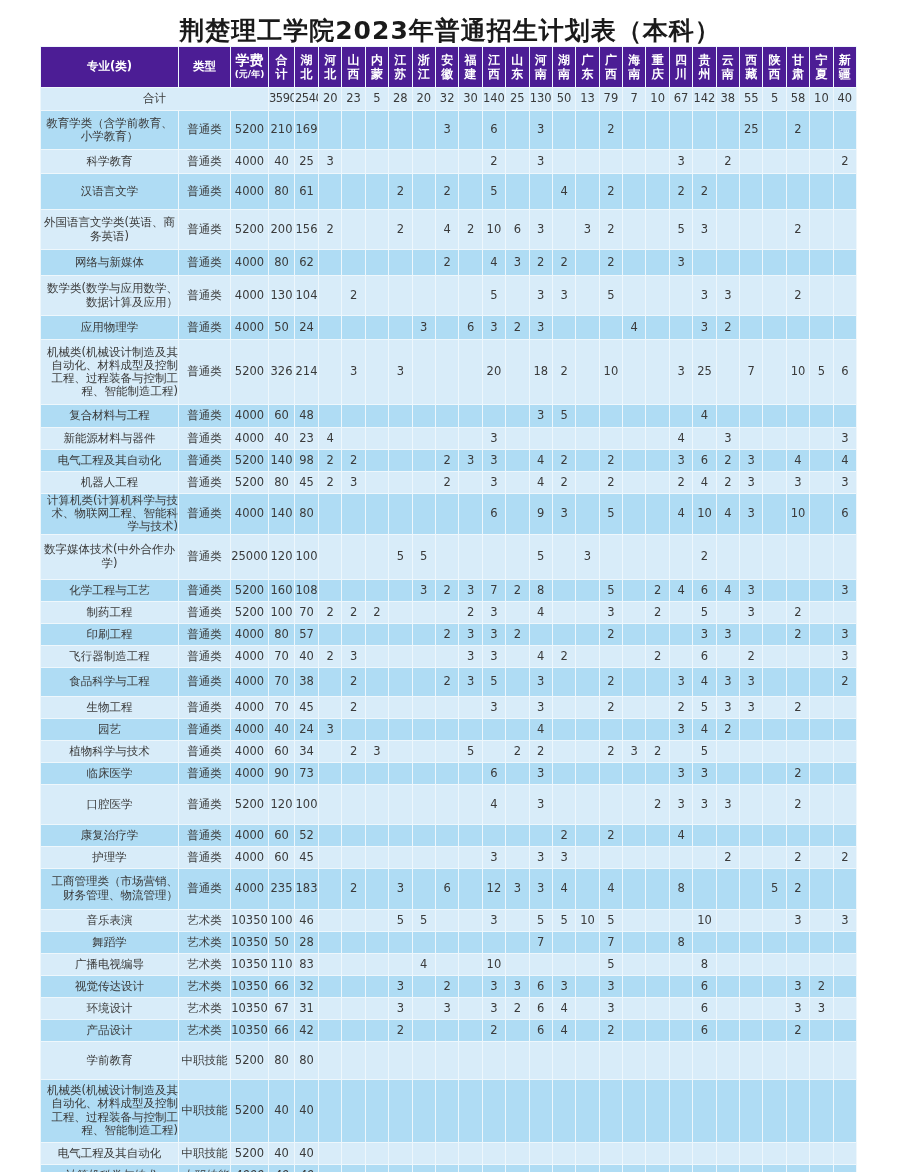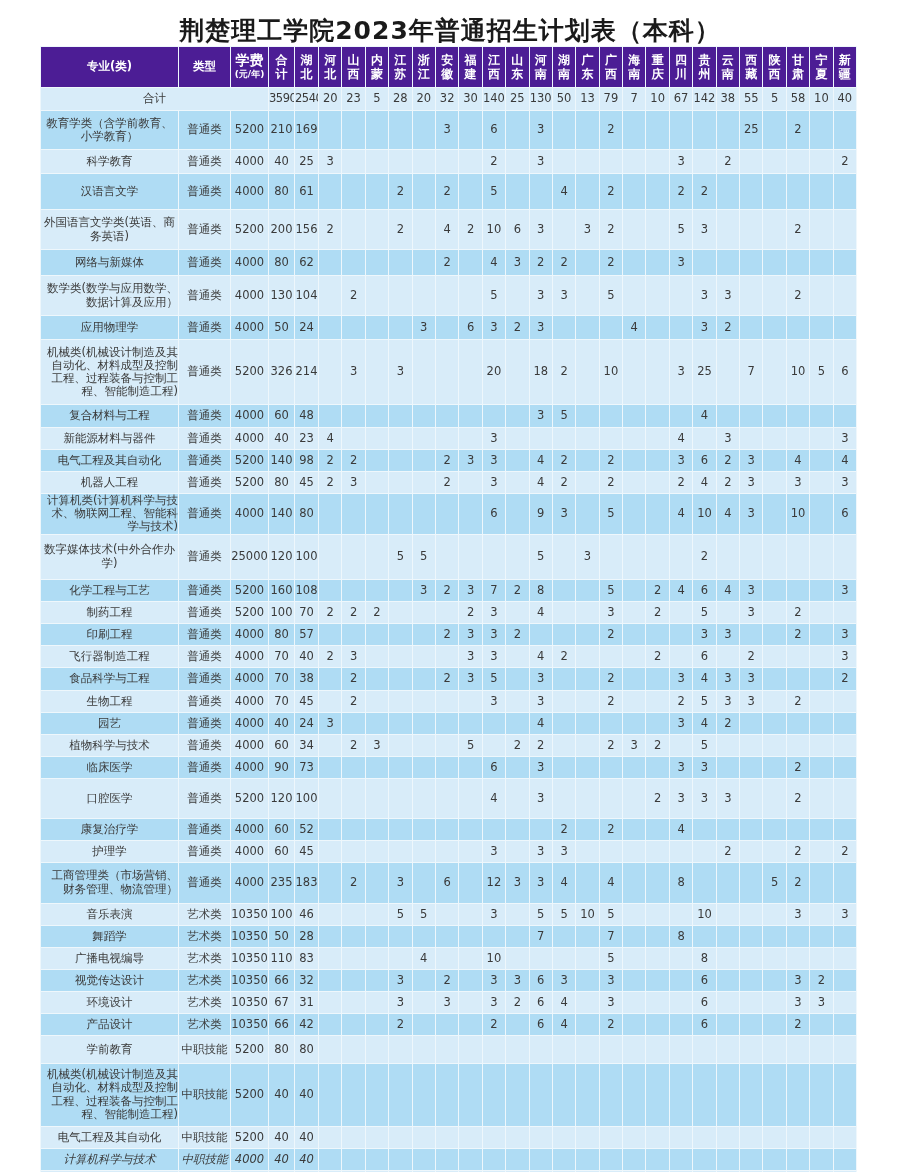--- a/index.html
+++ b/index.html
@@ -727,21 +727,21 @@
         <td class="num">2</td>
         <td class="num"></td>
         <td class="num">6</td>
         <td class="num"></td>
         <td class="num">2</td>
         <td class="num"></td>
         <td class="num"></td>
         <td class="num"></td>
         <td class="num">3</td>
       </tr>
-      <tr class="dark" style="height: 23px; padding-left: 10px;">
+      <tr class="dark" style="height: 29px; padding-left: 10px;">
         <td class="major">食品科学与工程</td>
         <td class="type">普通类</td>
         <td class="num">4000</td>
         <td class="num">70</td>
         <td class="num">38</td>
         <td class="num"></td>
         <td class="num">2</td>
         <td class="num"></td>
         <td class="num"></td>
         <td class="num"></td>
@@ -1177,21 +1177,21 @@
         <td class="num"></td>
         <td class="num"></td>
         <td class="num">6</td>
         <td class="num"></td>
         <td class="num"></td>
         <td class="num"></td>
         <td class="num">2</td>
         <td class="num"></td>
         <td class="num"></td>
       </tr>
-      <tr class="light" style="height: 28px;">
+      <tr class="light" style="height: 38px;">
         <td class="major">学前教育</td>
         <td class="type">中职技能</td>
         <td class="num">5200</td>
         <td class="num">80</td>
         <td class="num">80</td>
         <td class="num"></td>
         <td class="num"></td>
         <td class="num"></td>
         <td class="num"></td>
         <td class="num"></td>

